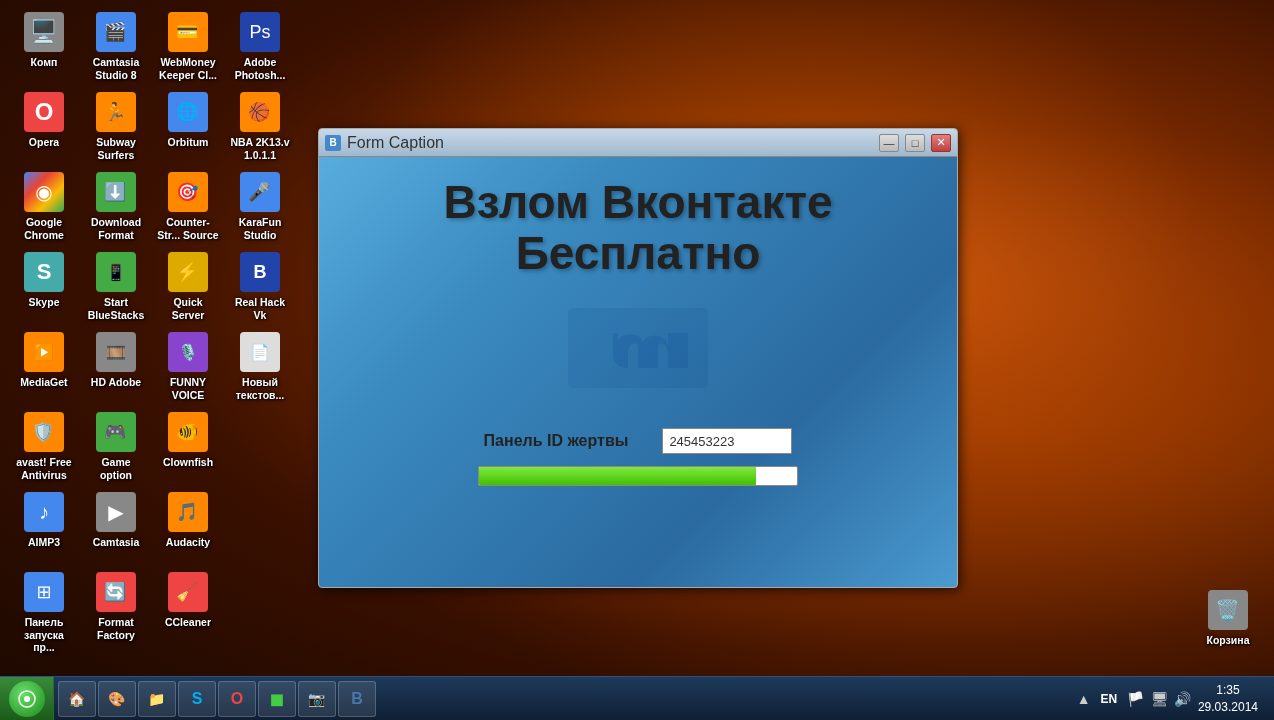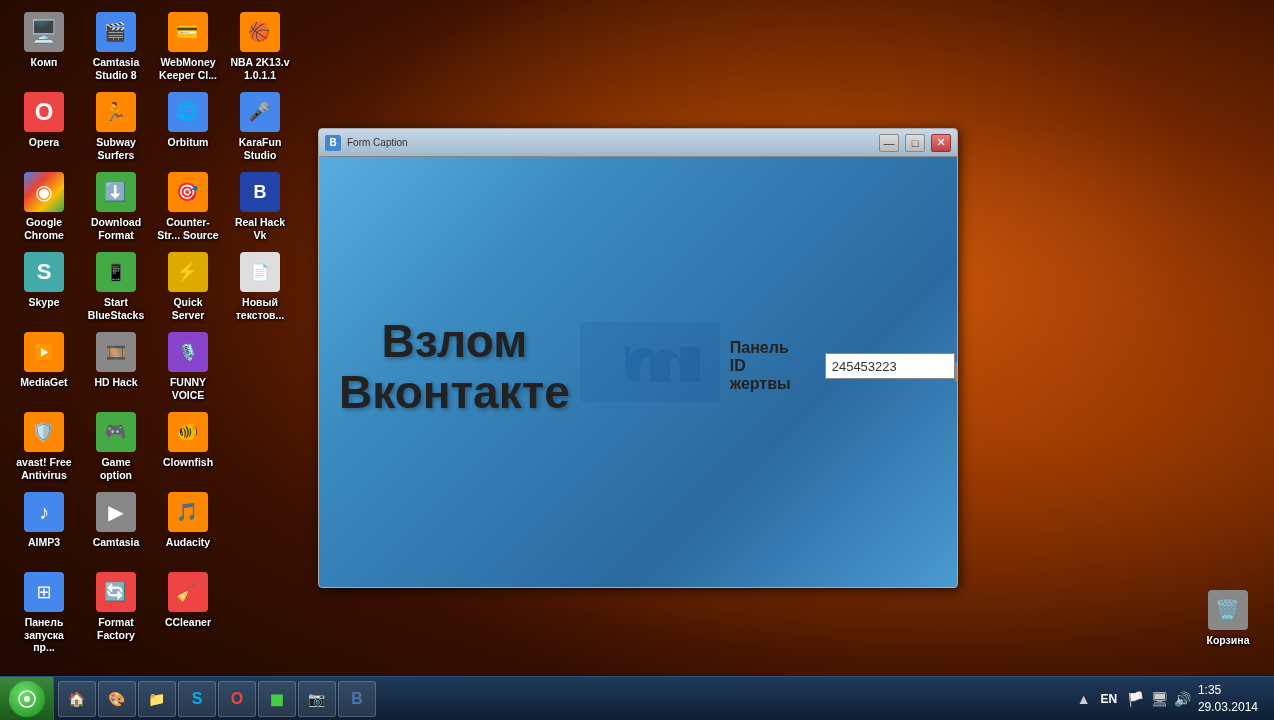--- a/index.html
+++ b/index.html
@@ -152,21 +152,21 @@
       height: 100%;
     }
 
     .tray-icon {
       font-size: 14px;
       color: #ccc;
       cursor: pointer;
     }
 
     .taskbar-clock {
-      text-align: left;
+      text-align: center;
       color: #fff;
       font-size: 12px;
       line-height: 1.4;
       padding-right: 8px;
     }
 
     .lang-indicator {
       color: #fff;
       font-size: 12px;
       font-weight: bold;
@@ -205,21 +205,21 @@
       border-radius: 2px;
       display: flex;
       align-items: center;
       justify-content: center;
       font-size: 10px;
       color: #fff;
       font-weight: bold;
     }
 
     .title-text {
-      font-size: 10px;
+      font-size: 16px;
       color: #333;
       flex: 1;
     }
 
     .title-btn {
       width: 20px;
       height: 18px;
       border-radius: 2px;
       display: flex;
       align-items: center;
@@ -231,21 +231,21 @@
       color: #333;
     }
     .title-btn.close-btn {
       background: linear-gradient(to bottom, #e08080, #c04040);
       color: #fff;
       border-color: #a03030;
     }
 
     .dialog-content {
       display: flex;
-      flex-direction: row;
+      flex-direction: column;
       align-items: center;
       padding: 20px;
       height: calc(100% - 28px);
     }
 
     .hack-title {
       font-size: 46px;
       font-weight: 900;
       color: #222;
       text-align: center;
@@ -380,21 +380,21 @@
   <div class="desktop-icon">
     <div class="icon-img ic-green" style="font-size:18px;">⬇️</div>
     <span class="icon-label">Download Format</span>
   </div>
   <div class="desktop-icon">
     <div class="icon-img ic-green" style="font-size:16px;">📱</div>
     <span class="icon-label">Start BlueStacks</span>
   </div>
   <div class="desktop-icon">
     <div class="icon-img ic-gray" style="font-size:16px;">🎞️</div>
-    <span class="icon-label">HD Hack</span>
+    <span class="icon-label">HD Adobe</span>
   </div>
   <div class="desktop-icon">
     <div class="icon-img ic-green" style="font-size:18px;">🎮</div>
     <span class="icon-label">Game option</span>
   </div>
   <div class="desktop-icon">
     <div class="icon-img ic-gray" style="font-size:20px;color:#fff;">▶</div>
     <span class="icon-label">Camtasia</span>
   </div>
   <div class="desktop-icon">
@@ -428,20 +428,24 @@
   </div>
   <div class="desktop-icon">
     <div class="icon-img ic-orange" style="font-size:18px;">🎵</div>
     <span class="icon-label">Audacity</span>
   </div>
   <div class="desktop-icon">
     <div class="icon-img ic-red" style="font-size:18px;color:#fff;">🧹</div>
     <span class="icon-label">CCleaner</span>
   </div>
 
+  <div class="desktop-icon">
+    <div class="icon-img ic-darkblue" style="font-size:18px;color:#fff;">Ps</div>
+    <span class="icon-label">Adobe Photosh...</span>
+  </div>
   <div class="desktop-icon">
     <div class="icon-img ic-orange" style="font-size:18px;">🏀</div>
     <span class="icon-label">NBA 2K13.v 1.0.1.1</span>
   </div>
   <div class="desktop-icon">
     <div class="icon-img ic-blue" style="font-size:18px;color:#fff;">🎤</div>
     <span class="icon-label">KaraFun Studio</span>
   </div>
   <div class="desktop-icon">
     <div class="icon-img ic-darkblue" style="font-size:18px;color:#fff;font-weight:bold;">B</div>
@@ -462,20 +466,21 @@
   <div class="dialog-titlebar">
     <div class="title-icon">B</div>
     <span class="title-text">Form Caption</span>
     <div class="title-btn">—</div>
     <div class="title-btn">□</div>
     <div class="title-btn close-btn">✕</div>
   </div>
   <div class="dialog-content">
     <div class="hack-title">
       <span>Взлом Вконтакте</span><br>
+      <span>Бесплатно</span>
     </div>
 
     <div class="vk-logo">
       <svg width="160" height="100" viewBox="0 0 160 100" fill="none" xmlns="http://www.w3.org/2000/svg">
         <path d="M 10 15 L 10 85 Q 10 90 15 90 L 145 90 Q 150 90 150 85 L 150 15 Q 150 10 145 10 L 15 10 Q 10 10 10 15 Z" fill="rgba(0,50,120,0.25)" rx="10"></path>
         <path d="M 30 35 L 55 35 L 55 55 Q 55 70 70 70 L 70 55 Q 70 48 75 46 Q 80 44 80 50 L 80 70 L 100 70 L 100 50 Q 100 44 105 46 Q 110 48 110 55 L 110 70 L 130 70 L 130 35 L 110 35 L 110 48 Q 108 40 100 38 Q 90 36 85 44 Q 82 36 72 36 Q 63 36 60 44 L 60 35 Z" fill="rgba(0,60,140,0.5)"></path>
       </svg>
     </div>
 
     <div class="input-row">

